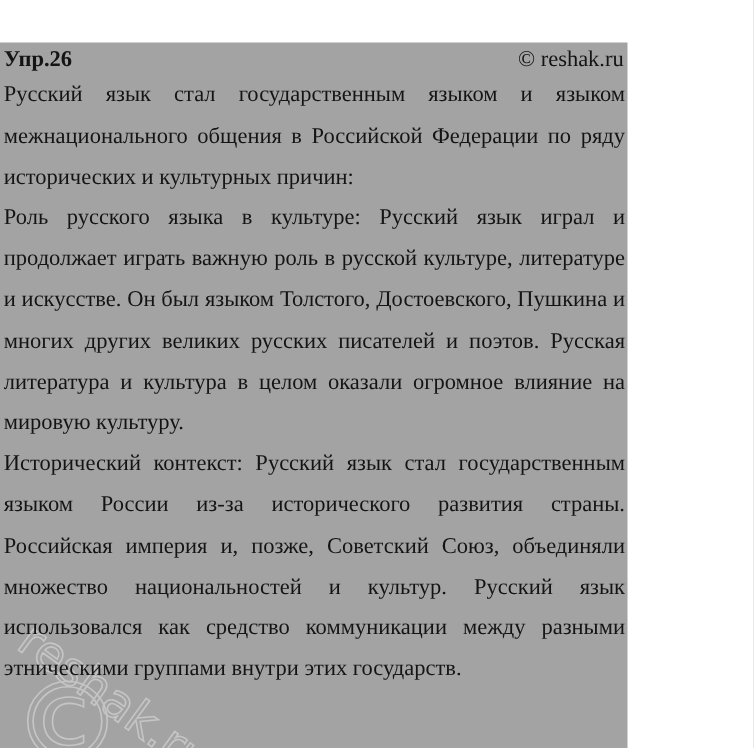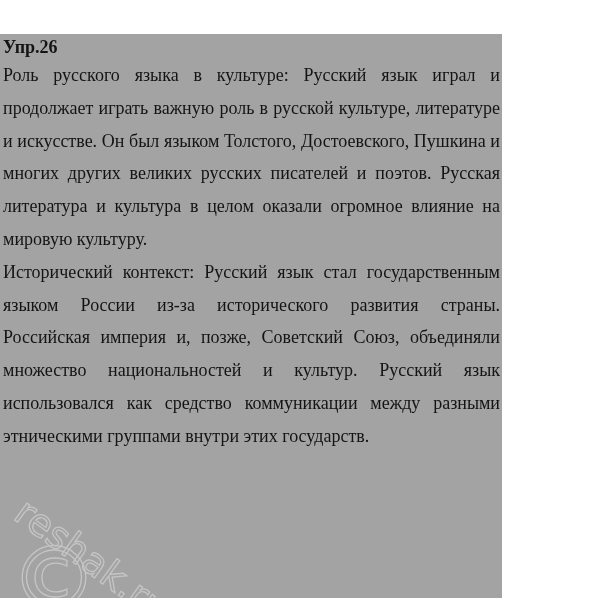--- a/index.html
+++ b/index.html
@@ -50,23 +50,25 @@
     z-index: 1;
   }
 </style>
 </head>
 <body>
 
 <div class="page">
 
   <div class="header">
     <span class="exercise">Упр.26</span>
+    <span class="copyright">© reshak.ru</span>
   </div>
 
   <div class="content">
+    <p>Русский язык стал государственным языком и языком межнационального общения в Российской Федерации по ряду исторических и культурных причин:</p>
     <p>Роль русского языка в культуре: Русский язык играл и продолжает играть важную роль в русской культуре, литературе и искусстве. Он был языком Толстого, Достоевского, Пушкина и многих других великих русских писателей и поэтов. Русская литература и культура в целом оказали огромное влияние на мировую культуру.</p>
     <p>Исторический контекст: Русский язык стал государственным языком России из-за исторического развития страны. Российская империя и, позже, Советский Союз, объединяли множество национальностей и культур. Русский язык использовался как средство коммуникации между разными этническими группами внутри этих государств.</p>
   </div>
 
   <svg class="watermark-svg" width="200" height="170" viewBox="0 0 200 170" aria-hidden="true">
     <text transform="translate(12,56) rotate(36)" font-family="DejaVu Sans, sans-serif" font-size="38" fill="none" stroke-width="1.3" stroke="#c5c5c5">reshak.ru</text>
     <text x="10" y="147" font-family="DejaVu Sans, sans-serif" font-size="88" fill="none" stroke-width="1.3" stroke="#c5c5c5">©</text>
   </svg>
 
 </div>

